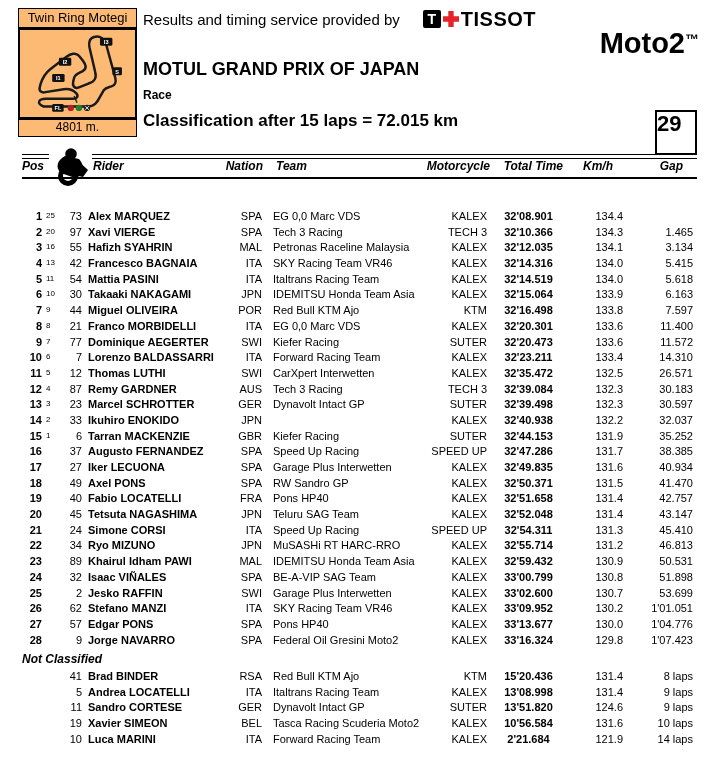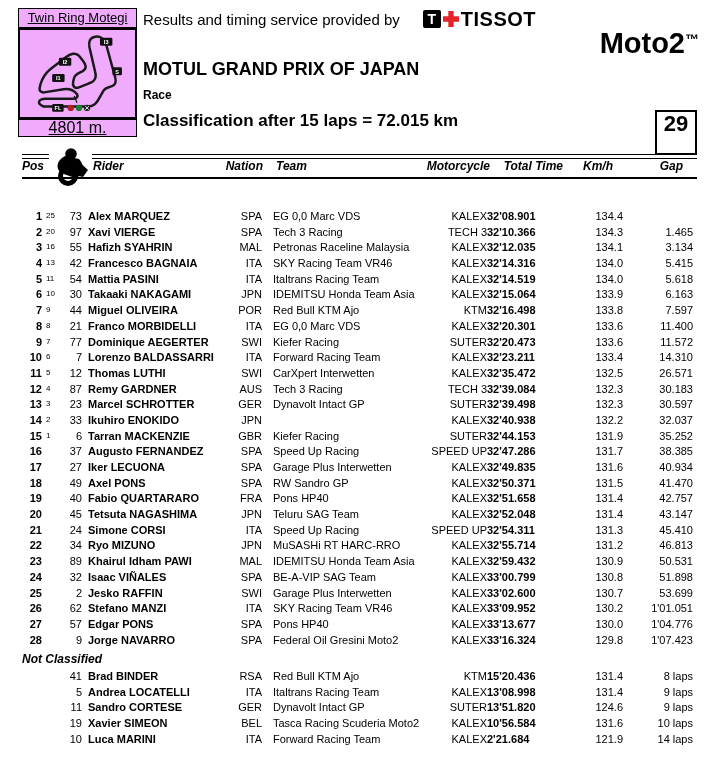--- a/index.html
+++ b/index.html
@@ -2,39 +2,39 @@
 <html><head>
 <meta charset="utf-8">
 <style>
   html,body{margin:0;padding:0;background:#fff;}
   body{
     width:719px;height:769px;position:relative;overflow:hidden;
     font-family:"Liberation Sans","DejaVu Sans",sans-serif;color:#000;
   }
   .abs{position:absolute;}
   
-  .tbox{border:1.6px solid #000;box-sizing:border-box;text-align:center;background:#f0abfc;text-decoration:underline;}
+  .tbox{border:1.6px solid #000;box-sizing:border-box;text-align:center;background:#fdba74;}
   #trackNameBox{left:18px;top:8px;width:119px;height:20px;font-size:13px;line-height:17px;}
   #trackMapBox{left:18px;top:28px;width:119px;height:91px;border-width:2.4px;}
-  #trackLenBox{left:18px;top:119px;width:119px;height:18px;font-size:16px;line-height:15px;}
+  #trackLenBox{left:18px;top:119px;width:119px;height:18px;font-size:12px;line-height:15px;}
   #trackMapBox svg{display:block;width:100%;height:100%;}
   
   #providerLine{left:143px;top:8px;height:22px;display:flex;align-items:center;gap:23px;font-size:15px;}
   .tissot{display:flex;align-items:center;gap:2px;}
   .tissot .tb{display:inline-block;width:18px;height:18px;background:#000;color:#fff;
     font-weight:bold;font-size:14px;line-height:18px;text-align:center;border-radius:2px;}
   .tissot svg{display:block;}
   .tissot .tw{font-weight:bold;font-size:20px;letter-spacing:.5px;}
   #categoryLabel{top:27px;right:20px;font-size:29px;font-weight:bold;white-space:nowrap;}
   #categoryLabel sup{font-size:14px;vertical-align:9px;}
   #eventTitle{left:143px;top:59px;font-size:18px;font-weight:bold;white-space:nowrap;text-align:center;}
   #sessionTitle{left:143px;top:88px;font-size:12px;font-weight:bold;}
   #classificationLine{left:143px;top:111px;font-size:17px;font-weight:bold;white-space:nowrap;}
   #pageNumBox{left:655px;top:110px;width:42px;height:45px;border:2.6px solid #000;box-sizing:border-box;
-    text-align:center;font-size:22px;font-weight:bold;line-height:24px;}
+    font-size:22px;font-weight:bold;line-height:24px;}
   
   .rule{position:absolute;background:#000;height:1.3px;}
   .rule.thick{height:2.6px;}
   
   .thead-cell{position:absolute;top:159px;font-size:12px;font-style:italic;font-weight:bold;white-space:nowrap;}
   .h-pos{left:22px;} .h-rider{left:93px;}
   .h-nation{left:162px;width:101px;text-align:right;}
   .h-team{left:276px;}
   .h-moto{left:383px;width:107px;text-align:right;}
   .h-time{left:478px;width:85px;text-align:right;}
@@ -46,21 +46,21 @@
   #ncRowsBox{left:0;top:669px;width:719px;}
   .trow{position:relative;height:15.7px;}
   .cell{position:absolute;top:0;font-size:11px;line-height:15.7px;white-space:nowrap;}
   .c-pos{left:0;width:42px;text-align:right;font-weight:bold;}
   .c-pts{left:46px;width:18px;font-size:8px;line-height:13px;}
   .c-num{left:44px;width:38px;text-align:right;}
   .c-name{left:88px;font-weight:bold;}
   .c-nation{left:162px;width:100px;text-align:right;}
   .c-team{left:273px;}
   .c-moto{left:380px;width:107px;text-align:right;}
-  .c-time{left:487px;width:83px;text-align:left;font-weight:bold;}
+  .c-time{left:487px;width:83px;text-align:center;font-weight:bold;}
   .c-kmh{left:572px;width:51px;text-align:right;}
   .c-gap{left:600px;width:93px;text-align:right;}
   #ncLabel{left:22px;top:652px;font-size:12px;font-style:italic;font-weight:bold;}
 </style>
 </head>
 <body>
 
 <div class="abs tbox" id="trackNameBox">Twin Ring Motegi</div>
 
 <div class="abs tbox" id="trackMapBox">
@@ -342,21 +342,21 @@
       <span class="cell c-nation">SPA</span>
       <span class="cell c-team">RW Sandro GP</span>
       <span class="cell c-moto">KALEX</span>
       <span class="cell c-time">32'50.371</span>
       <span class="cell c-kmh">131.5</span>
       <span class="cell c-gap">41.470</span>
     </div>
     <div class="trow">
       <span class="cell c-pos">19</span>
       <span class="cell c-num">40</span>
-      <span class="cell c-name">Fabio QUARTARARO</span>
+      <span class="cell c-name">Fabio LOCATELLI</span>
       <span class="cell c-nation">FRA</span>
       <span class="cell c-team">Pons HP40</span>
       <span class="cell c-moto">KALEX</span>
       <span class="cell c-time">32'51.658</span>
       <span class="cell c-kmh">131.4</span>
       <span class="cell c-gap">42.757</span>
     </div>
     <div class="trow">
       <span class="cell c-pos">20</span>
       <span class="cell c-num">45</span>

